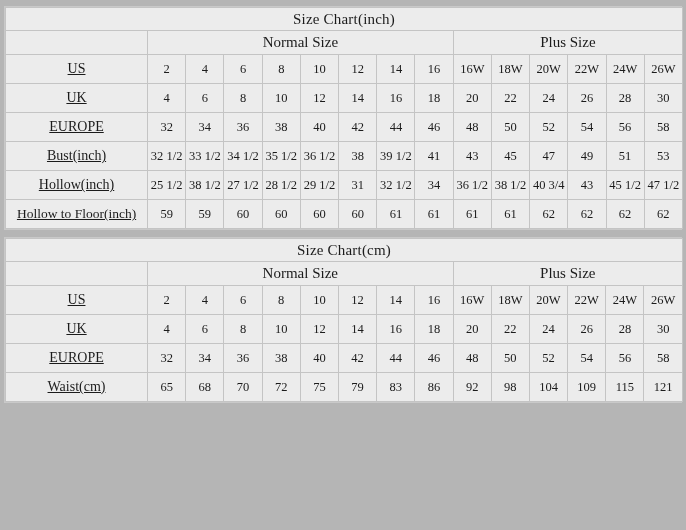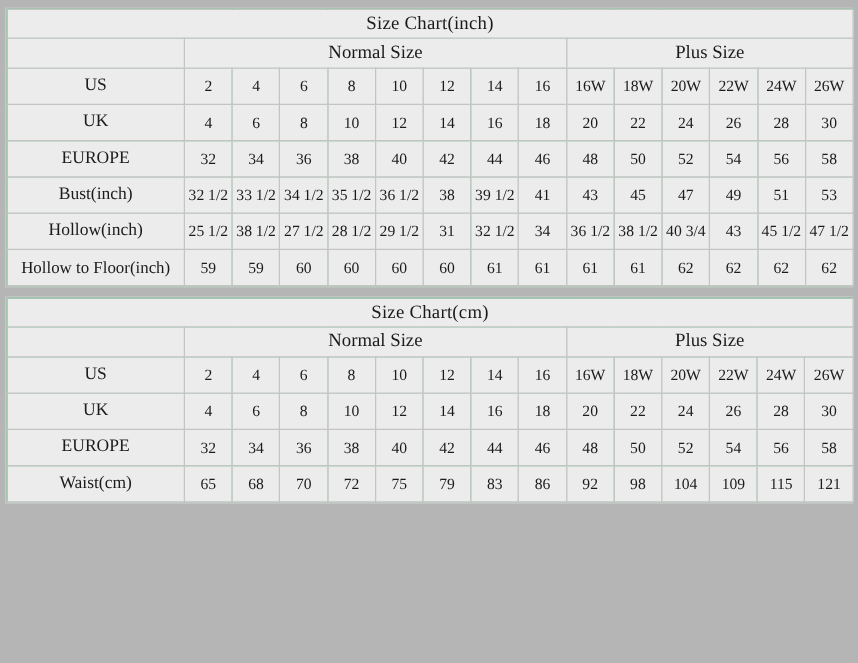--- a/index.html
+++ b/index.html
@@ -23,21 +23,21 @@
     gap: 7px;
   }
   .chart-block {
     background: #ececec;
     border: 1px solid #c9c9c9;
   }
   table.size-chart {
     border-collapse: collapse;
     width: 678px;
     table-layout: fixed;
-    background: #22c55e;
+    background: #f97316;
   }
   table.size-chart td,
   table.size-chart th {
     border: 1px solid #c4c4c4;
     text-align: center;
     vertical-align: middle;
     font-weight: normal;
     color: #1b1b1b;
     background: #ececec;
     padding: 0;
@@ -48,20 +48,21 @@
     letter-spacing: 0.2px;
   }
   .group-cell {
     font-size: 15px;
     height: 23px;
   }
   .rowlabel {
     font-size: 14px;
     height: 28px;
     width: 142px;
+    text-decoration: underline;
   }
   .rowlabel.small {
     font-size: 13.5px;
     margin-left: 24px;
   }
   .cell {
     font-size: 12.5px;
     height: 28px;
   }
   .blank-corner {

